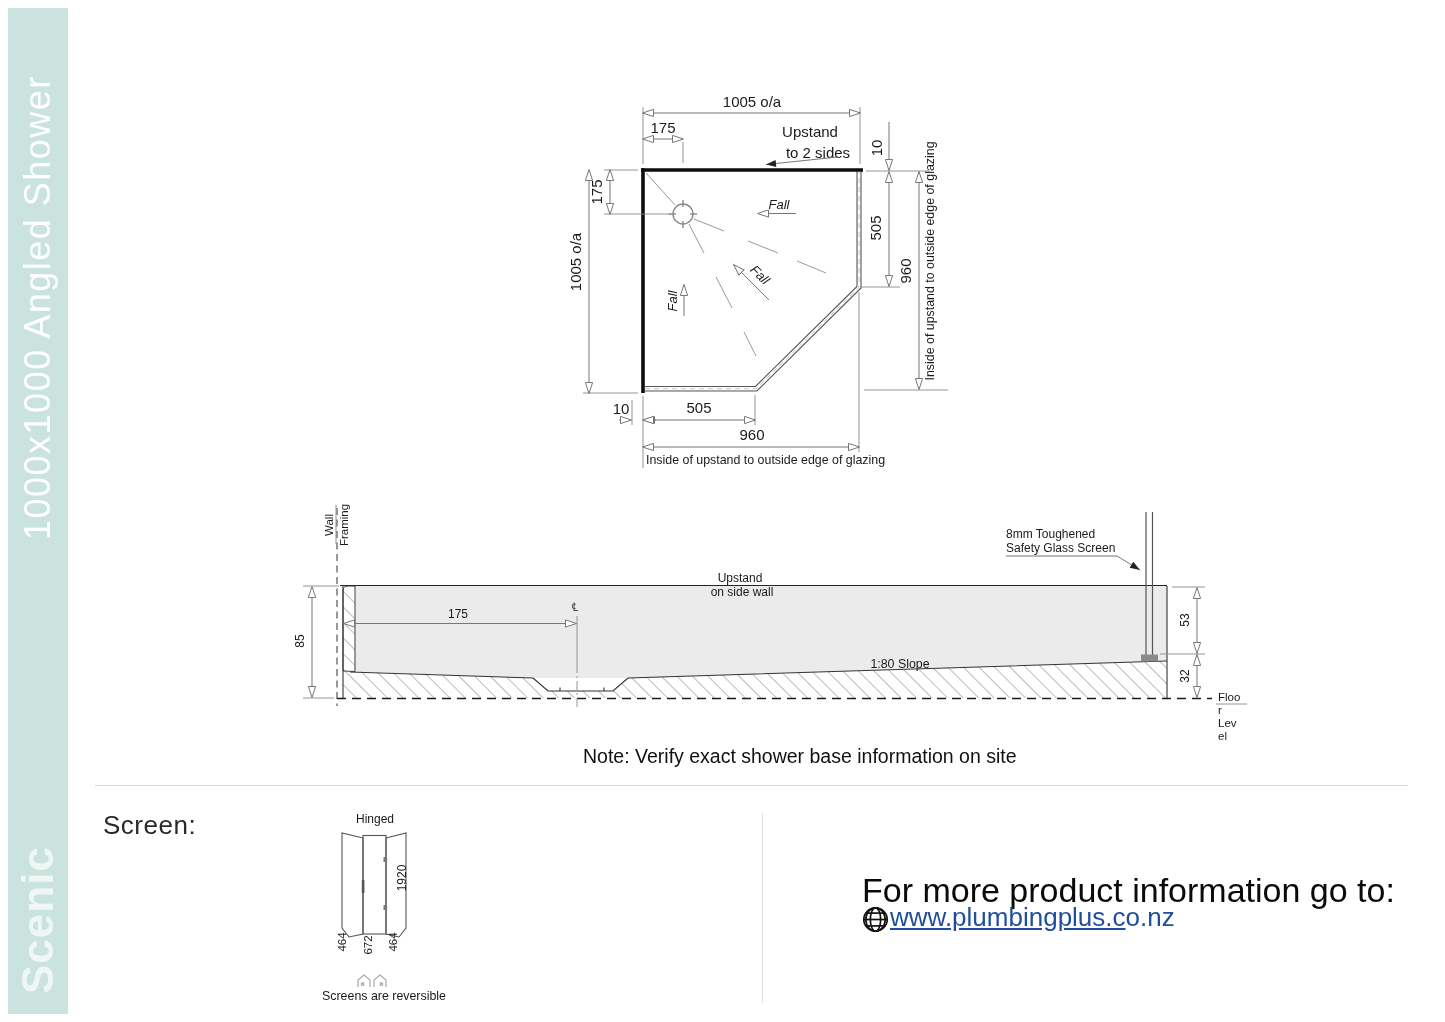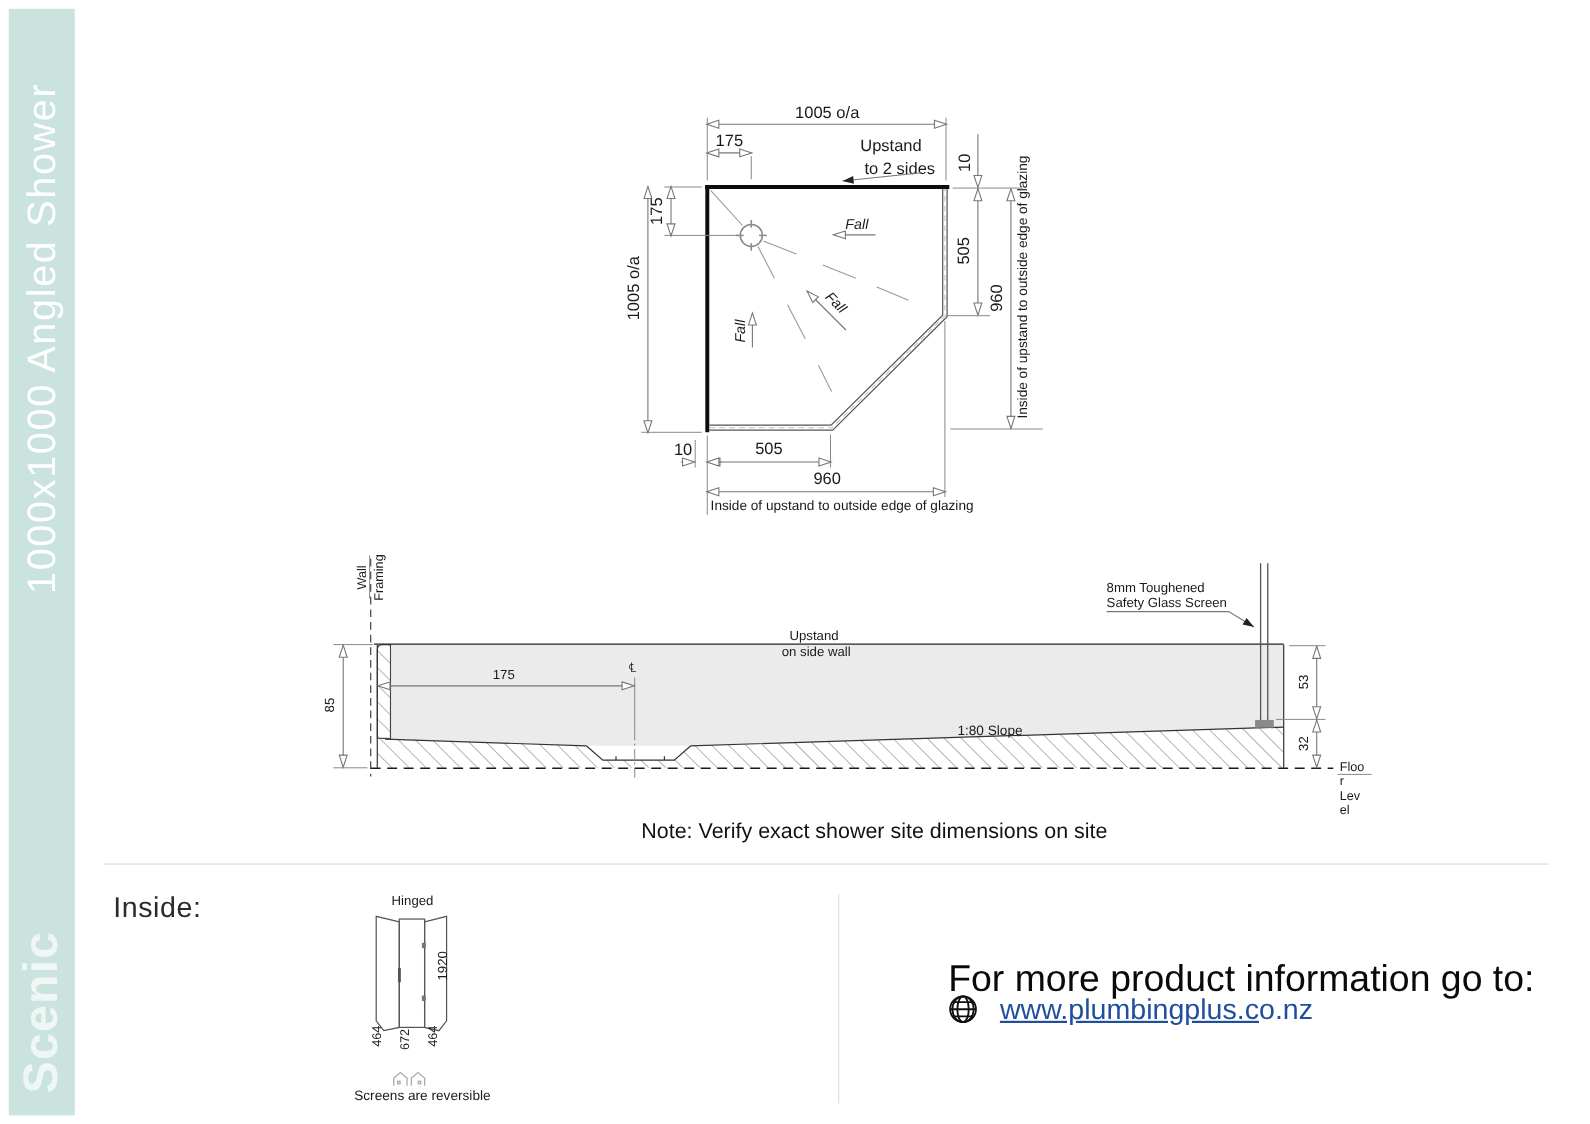--- a/index.html
+++ b/index.html
@@ -28,21 +28,21 @@
   .edge{stroke:#333;stroke-width:1.1;fill:none;}
   .glaz{stroke:#555;stroke-width:1.1;fill:none;}
   .crease{stroke:#9a9a9a;stroke-width:1;fill:none;}
   
   .screen-heading{position:absolute;left:103px;top:810px;font-size:26px;font-weight:300;
       letter-spacing:0.5px;color:#2a2a2a;}
   .note{position:absolute;left:583px;top:745px;font-size:19.5px;color:#111;}
   .divider-h{position:absolute;left:95px;top:785px;width:1313px;height:1px;background:#d6d6d6;}
   .divider-v{position:absolute;left:762px;top:813px;width:1px;height:190px;background:#ddd;}
   .footer-info{position:absolute;left:862px;top:871px;font-size:34px;color:#0a0a0a;}
-  .footer-link-row{position:absolute;left:862px;top:902px;display:flex;align-items:center;gap:20px;}
+  .footer-link-row{position:absolute;left:862px;top:902px;display:flex;align-items:flex-end;gap:1px;}
   .footer-link-row a{font-size:26px;color:var(--c-link,#1f4e9e);text-decoration:none;cursor:pointer;}
   .footer-link-row a .u{text-decoration:underline;}
 </style>
 </head>
 <body>
 
 <div class="sidebar">
   <div class="side-title">1000x1000 Angled Shower</div>
   <div class="side-brand">Scenic</div>
 </div>
@@ -230,24 +230,24 @@
         <rect x="-2.5" y="2" width="2.2" height="2.2"></rect>
     </g>
     <g stroke="#aaa" stroke-width="1.2" fill="none" transform="translate(380,981)">
       <path d="M-6,6 L-6,-1 L0,-6 L6,-1 L6,6"></path>
         <rect x="0.3" y="2" width="2.2" height="2.2"></rect>
     </g>
     <text class="cap" x="384" y="1000" text-anchor="middle">Screens are reversible</text>
   </g>
 </svg>
 
-<div class="note">Note: Verify exact shower site dimensions on site</div>
+<div class="note">Note: Verify exact shower base information on site</div>
 <div class="divider-h"></div>
 <div class="divider-v"></div>
-<div class="screen-heading">Inside:</div>
+<div class="screen-heading">Screen:</div>
 
 <div class="footer-info">For more product information go to:</div>
 <div class="footer-link-row">
   <span style="display:inline-flex;">
     <svg width="27" height="27" viewBox="0 0 24 24" fill="none" stroke="#111" stroke-width="1.5">
       <circle cx="12" cy="12" r="10.4"></circle>
       <ellipse cx="12" cy="12" rx="4.6" ry="10.4"></ellipse>
       <ellipse cx="12" cy="12" rx="8.6" ry="10.4"></ellipse>
       <line x1="1.6" y1="12" x2="22.4" y2="12"></line>
       <line x1="3.4" y1="6.3" x2="20.6" y2="6.3"></line>

